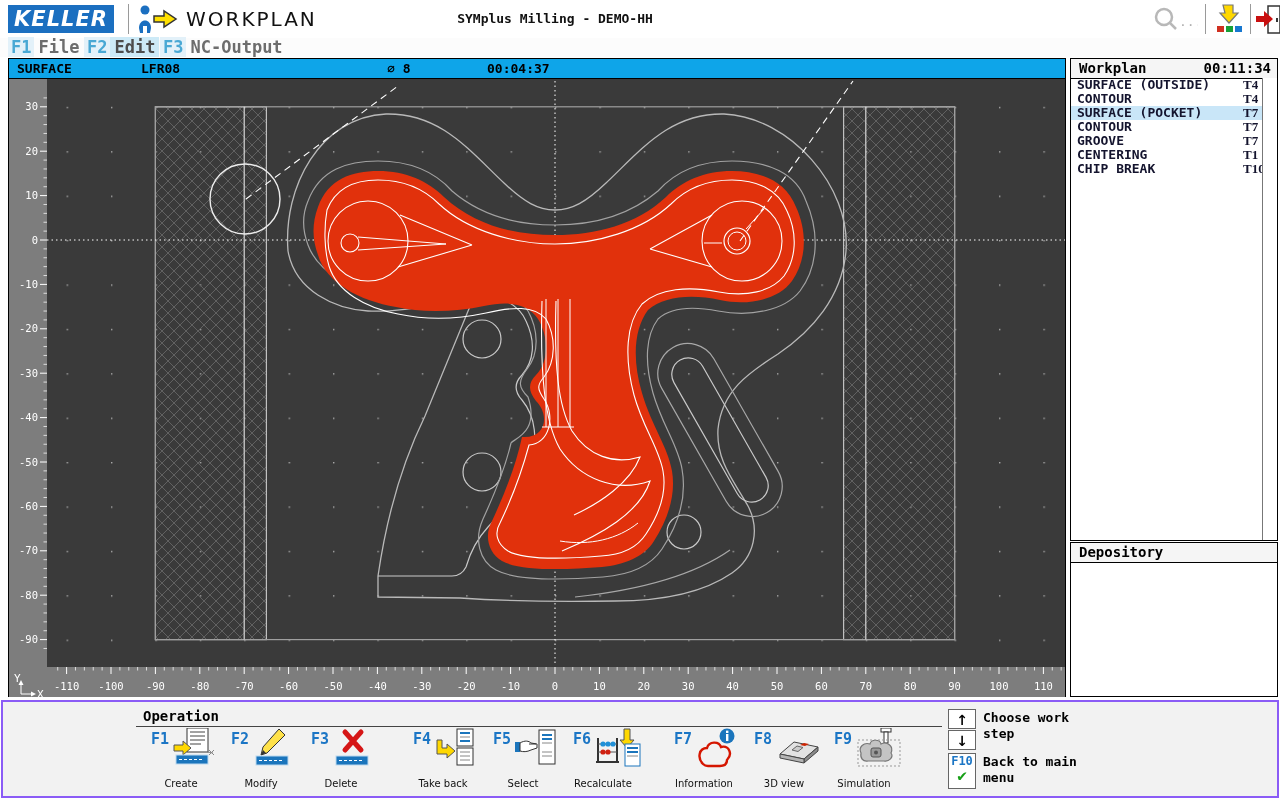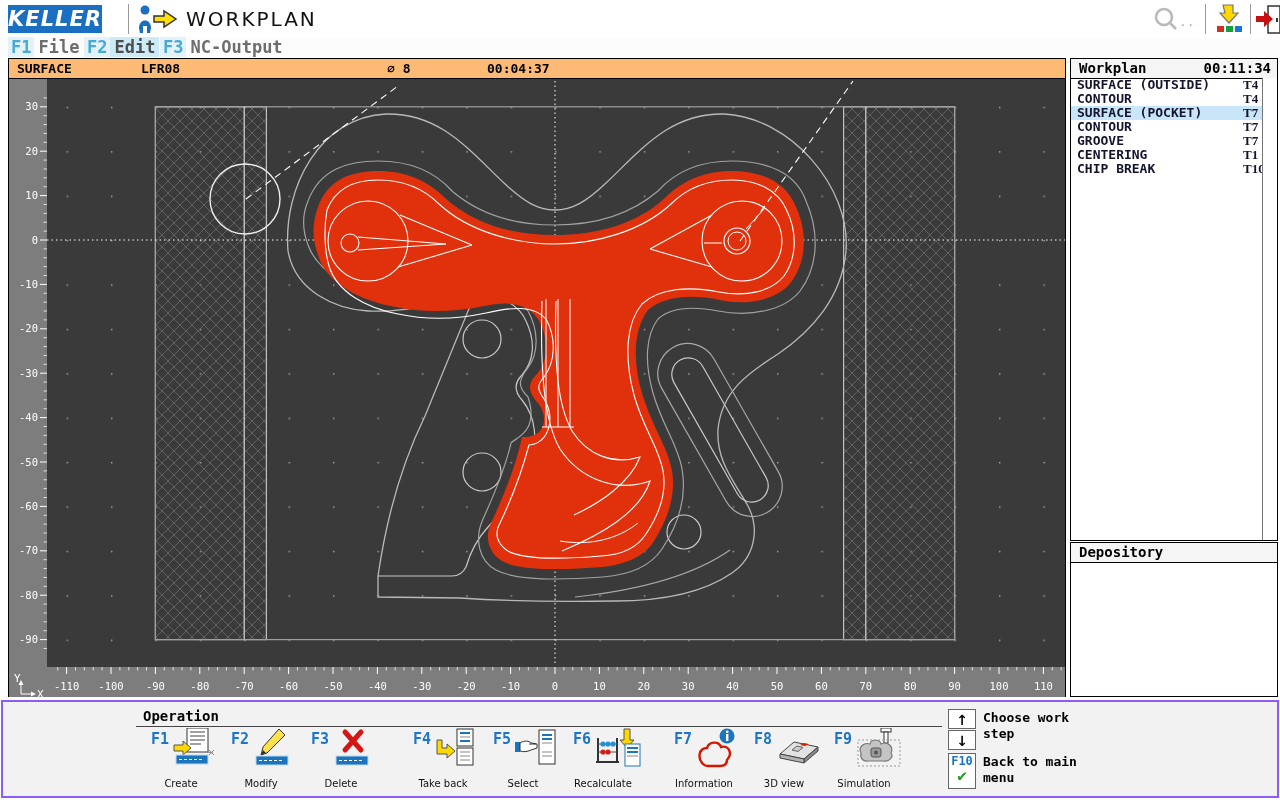--- a/index.html
+++ b/index.html
@@ -1,38 +1,38 @@
 <!DOCTYPE html>
 <html><head>
 <meta charset="utf-8">
 <style>
   html,body{margin:0;padding:0;background:#fff;}
   .screen{position:relative;width:1280px;height:800px;background:#fff;
     font-family:"DejaVu Sans Mono",monospace;overflow:hidden;}
   
   .topbar{position:absolute;left:0;top:0;width:1280px;height:38px;background:#fff;}
-  .logo{position:absolute;left:8px;top:5px;width:94px;height:28px;background:#1b6fc0;
+  .logo{position:absolute;left:8px;top:5px;width:106px;height:28px;background:#1b6fc0;
     color:#fff;font-weight:bold;font-size:21px;letter-spacing:1px;text-align:center;line-height:28px;
     font-family:"DejaVu Sans",sans-serif;font-style:italic;}
   .tb-sep{position:absolute;top:4px;width:1px;height:30px;background:#9a9a9a;}
   .app-title{position:absolute;left:186px;top:7px;font-size:20px;color:#111;
     font-family:"DejaVu Sans",sans-serif;letter-spacing:2px;}
   .sub-title{position:absolute;left:0;top:11px;width:1110px;text-align:center;
     font-size:13px;font-weight:bold;color:#111;}
   .tb-icon{position:absolute;top:4px;}
   
   .menubar{position:absolute;left:0;top:38px;width:1280px;height:19px;background:#fcfcfc;}
   .menu-item{position:absolute;top:0;height:18px;font-size:17px;font-weight:bold;line-height:18px;}
   .menu-item .fkey{color:#49a8d4;background:#e3f1f9;padding:0 3px;}
   .menu-item .mlabel{color:#6d6d6d;padding:0 4px;}
   .menu-item.hl .mlabel{background:#cdeaf7;color:#4d4d4d;}
   
   .canvas-frame{position:absolute;left:8px;top:58px;width:1058px;height:639px;
     border:1px solid #000;background:#3a3a3a;box-sizing:border-box;}
-  .canvas-header{position:absolute;left:0;top:0;width:1056px;height:19px;background:#fdba74;
+  .canvas-header{position:absolute;left:0;top:0;width:1056px;height:19px;background:#0ea5e9;
     border-bottom:1px solid #000;font-size:13px;font-weight:bold;color:#000;}
   .canvas-header span{position:absolute;top:2px;}
   .view-svg{position:absolute;left:0px;top:20px;}
   
   .panel{position:absolute;background:#fff;border:1px solid #000;box-sizing:border-box;}
   .panel-head{height:19px;background:#f5f5f5;border-bottom:1px solid #000;
     font-size:14px;font-weight:bold;color:#000;position:relative;}
   .panel-head .ph-title{position:absolute;left:8px;top:1px;}
   .panel-head .ph-time{position:absolute;right:6px;top:1px;}
   .wp-list{position:absolute;left:0;top:19px;right:14px;bottom:0;overflow:hidden;}
@@ -68,20 +68,21 @@
     <div class="tb-sep" style="left:128px"></div>
     <span class="tb-icon" style="left:136px">
       <svg width="44" height="30" viewBox="0 0 44 30">
         <circle cx="9" cy="6" r="4.5" fill="#1b6fc0"></circle>
         <path d="M3,24 C3,14 15,14 15,24 L14,29 L4,29 Z" fill="#1b6fc0"></path>
         <rect x="7" y="22" width="4" height="7" fill="#fff"></rect>
         <polygon points="18,12 28,12 28,7 40,15 28,23 28,18 18,18" fill="#ffe000" stroke="#333" stroke-width="1.5"></polygon>
       </svg>
     </span>
     <div class="app-title">WORKPLAN</div>
+    <div class="sub-title">SYMplus Milling - DEMO-HH</div>
     <span class="tb-icon" style="left:1152px;top:6px">
       <svg width="46" height="26" viewBox="0 0 46 26">
         <circle cx="12" cy="11" r="8" fill="none" stroke="#b8b8b8" stroke-width="2.5"></circle>
         <line x1="18" y1="17" x2="24" y2="23" stroke="#b8b8b8" stroke-width="2.5"></line>
         <text x="27" y="20" font-size="13" fill="#b0b0b0" font-family="DejaVu Sans Mono,monospace">...</text>
       </svg>
     </span>
     <div class="tb-sep" style="left:1205px"></div>
     <span class="tb-icon" style="left:1214px;top:4px">
       <svg width="32" height="32" viewBox="0 0 32 32">

